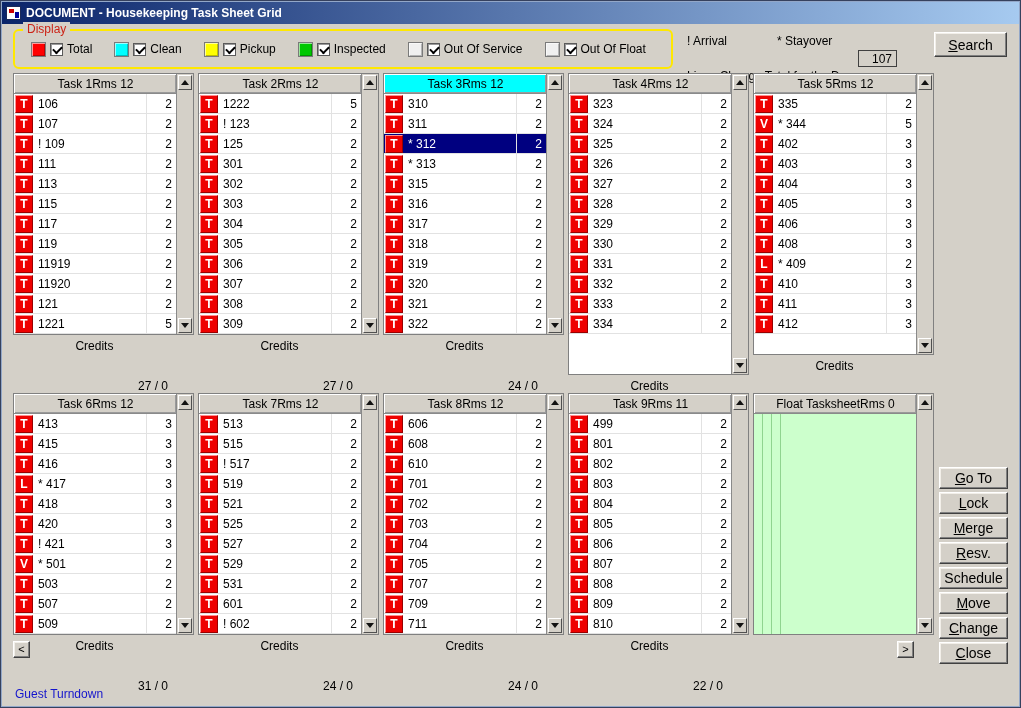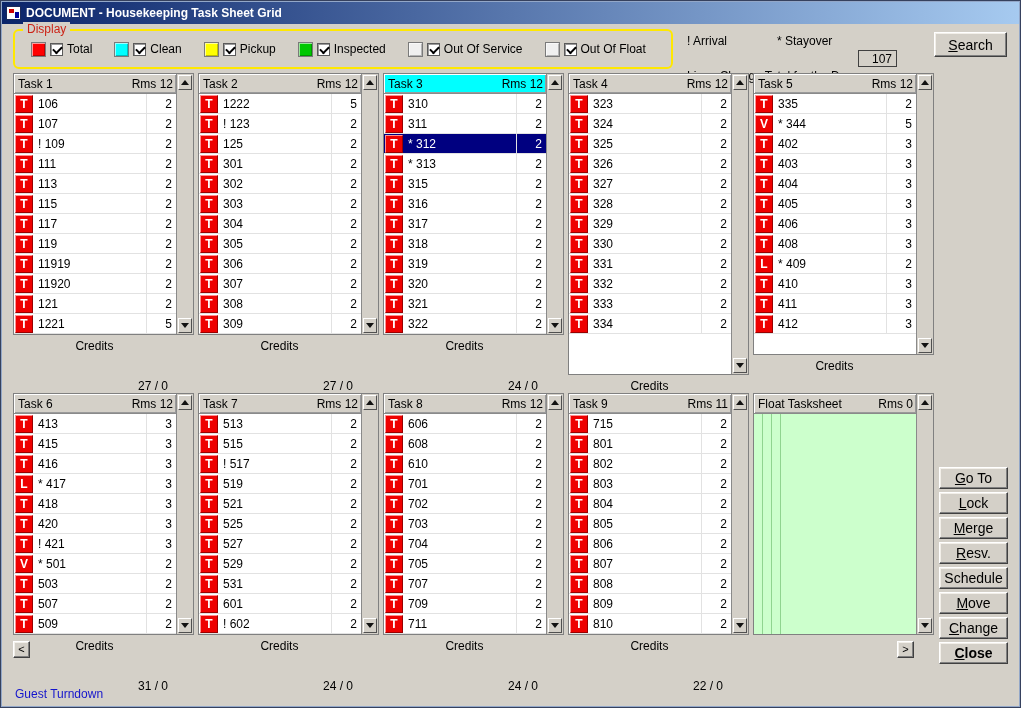--- a/index.html
+++ b/index.html
@@ -41,21 +41,21 @@
   .side-btn{left:938px;width:69px;height:22px;}
   .nav-btn{width:17px;height:17px;top:640px;font-size:11px;line-height:13px;}
   .nav-prev{left:12px;}
   .nav-next{left:896px;}
 
   
   .grids-row{position:absolute;left:12px;width:922px;display:flex;gap:4px;align-items:flex-start;}
   .grid-col{flex:0 0 181px;width:181px;display:flex;flex-direction:column;gap:4px;}
   .grid{position:relative;width:181px;background:#fff;border:1px solid #808080;}
   .grid-header{position:absolute;top:0;left:0;right:17px;height:20px;background:#d4d0c8;
-    border-bottom:1px solid #8a8a8a;display:flex;justify-content:space-between;align-items:center;
+    border-bottom:1px solid #8a8a8a;display:flex;justify-content:center;align-items:center;
     padding:0 3px 0 4px;box-shadow:inset 1px 1px 0 #fff,inset -1px -1px 0 #9a9a9a;white-space:nowrap;}
   .grid-header.selected{background:#00ffff;}
   .grid-body{position:absolute;top:20px;left:0;right:17px;bottom:0;background:#fff;overflow:hidden;}
   .grid-body.float-body{background:#ccffcc;}
   .vline{position:absolute;top:0;bottom:0;width:1px;background:#8fd48f;}
   .grow{display:flex;align-items:center;height:20px;border-bottom:1px solid #e2e2e2;background:#fff;}
   .grow.sel{background:#000080;}
   .grow.sel .room,.grow.sel .credit{color:#fff;}
   .tcell{width:18px;height:18px;margin-left:1px;background:#ee0000;color:#fff;font-weight:bold;
     display:flex;align-items:center;justify-content:center;border:1px solid;border-color:#ff9090 #990000 #990000 #ff9090;flex:0 0 18px;}
@@ -783,21 +783,21 @@
         </div>
         <div class="grid-col">
           <div class="grid" style="height: 242px;">
             <div class="grid-header">
               <span class="gh-title">Task 9</span>
               <span class="gh-rms">Rms 11</span>
             </div>
             <div class="grid-body">
               <div class="grow">
                 <span class="tcell">T</span>
-                <span class="room">715</span>
+                <span class="room">499</span>
                 <span class="credit">2</span>
               </div>
               <div class="grow">
                 <span class="tcell">T</span>
                 <span class="room">801</span>
                 <span class="credit">2</span>
               </div>
               <div class="grow">
                 <span class="tcell">T</span>
                 <span class="room">802</span>
@@ -884,21 +884,21 @@
       </div>
 
     <div id="side-buttons">
         <button class="win-btn side-btn" style="top: 466px;"><u>G</u>o To</button>
         <button class="win-btn side-btn" style="top: 491px;"><u>L</u>ock</button>
         <button class="win-btn side-btn" style="top: 516px;"><u>M</u>erge</button>
         <button class="win-btn side-btn" style="top: 541px;"><u>R</u>esv.</button>
         <button class="win-btn side-btn" style="top: 566px;">Schedule</button>
         <button class="win-btn side-btn" style="top: 591px;"><u>M</u>ove</button>
         <button class="win-btn side-btn" style="top: 616px;"><u>C</u>hange</button>
-        <button class="win-btn side-btn" style="top: 641px; font-weight: bold;"><u>C</u>lose</button>
+        <button class="win-btn side-btn" style="top: 641px;"><u>C</u>lose</button>
       </div>
 
     <button class="win-btn nav-btn nav-prev">&lt;</button>
     <button class="win-btn nav-btn nav-next">&gt;</button>
 
     <div class="footer-link">Guest Turndown</div>
   </div>
 </div>
 
 </body></html>

